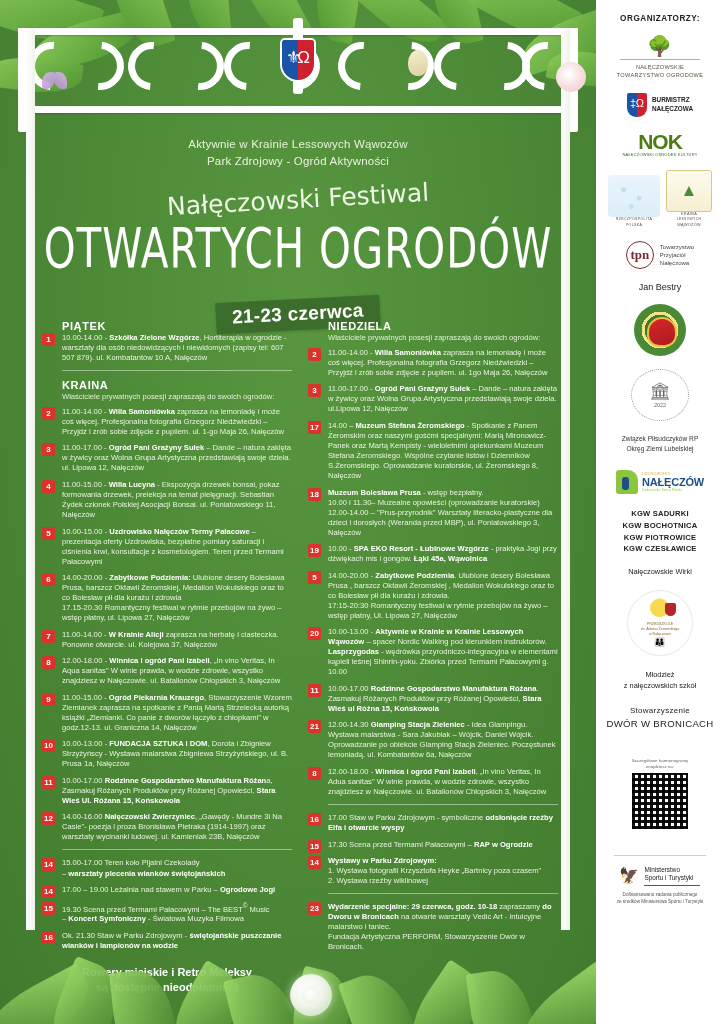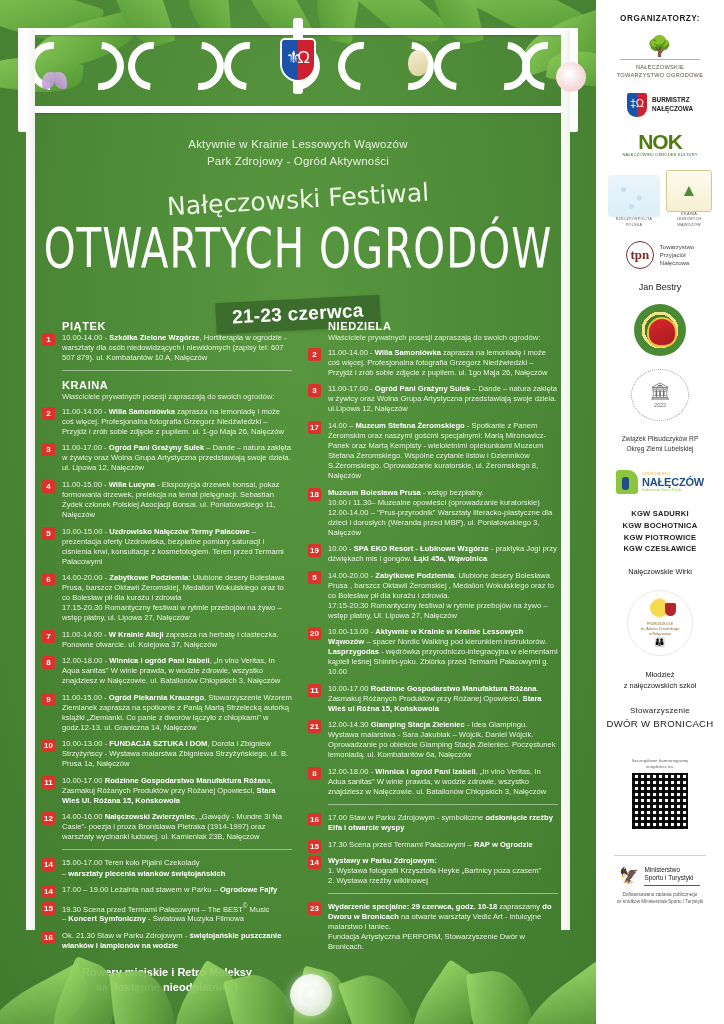--- a/index.html
+++ b/index.html
@@ -417,21 +417,21 @@
 
         <div class="divider"></div>
 
         <div>
             <div class="item">
               <span class="num">14</span>
               <div class="itxt">15.00-17.00 Teren koło Pijalni Czekolady<br>– <b>warsztaty plecenia wianków świętojańskich</b></div>
             </div>
             <div class="item">
               <span class="num">14</span>
-              <div class="itxt">17.00 – 19.00 Leżalnia nad stawem w Parku – <b>Ogrodowe Fajfy</b></div>
+              <div class="itxt">17.00 – 19.00 Leżalnia nad stawem w Parku – <b>Ogrodowe Jogi</b></div>
             </div>
             <div class="item">
               <span class="num">15</span>
               <div class="itxt">19.30 Scena przed Termami Pałacowymi – The BEST<sup>©</sup> Music<br>– <b>Koncert Symfoniczny</b> - Światowa Muzyka Filmowa</div>
             </div>
             <div class="item">
               <span class="num">16</span>
               <div class="itxt">Ok. 21.30 Staw w Parku Zdrojowym - <b>świętojańskie puszczanie wianków i lampionów na wodzie</b></div>
             </div>
           </div>

